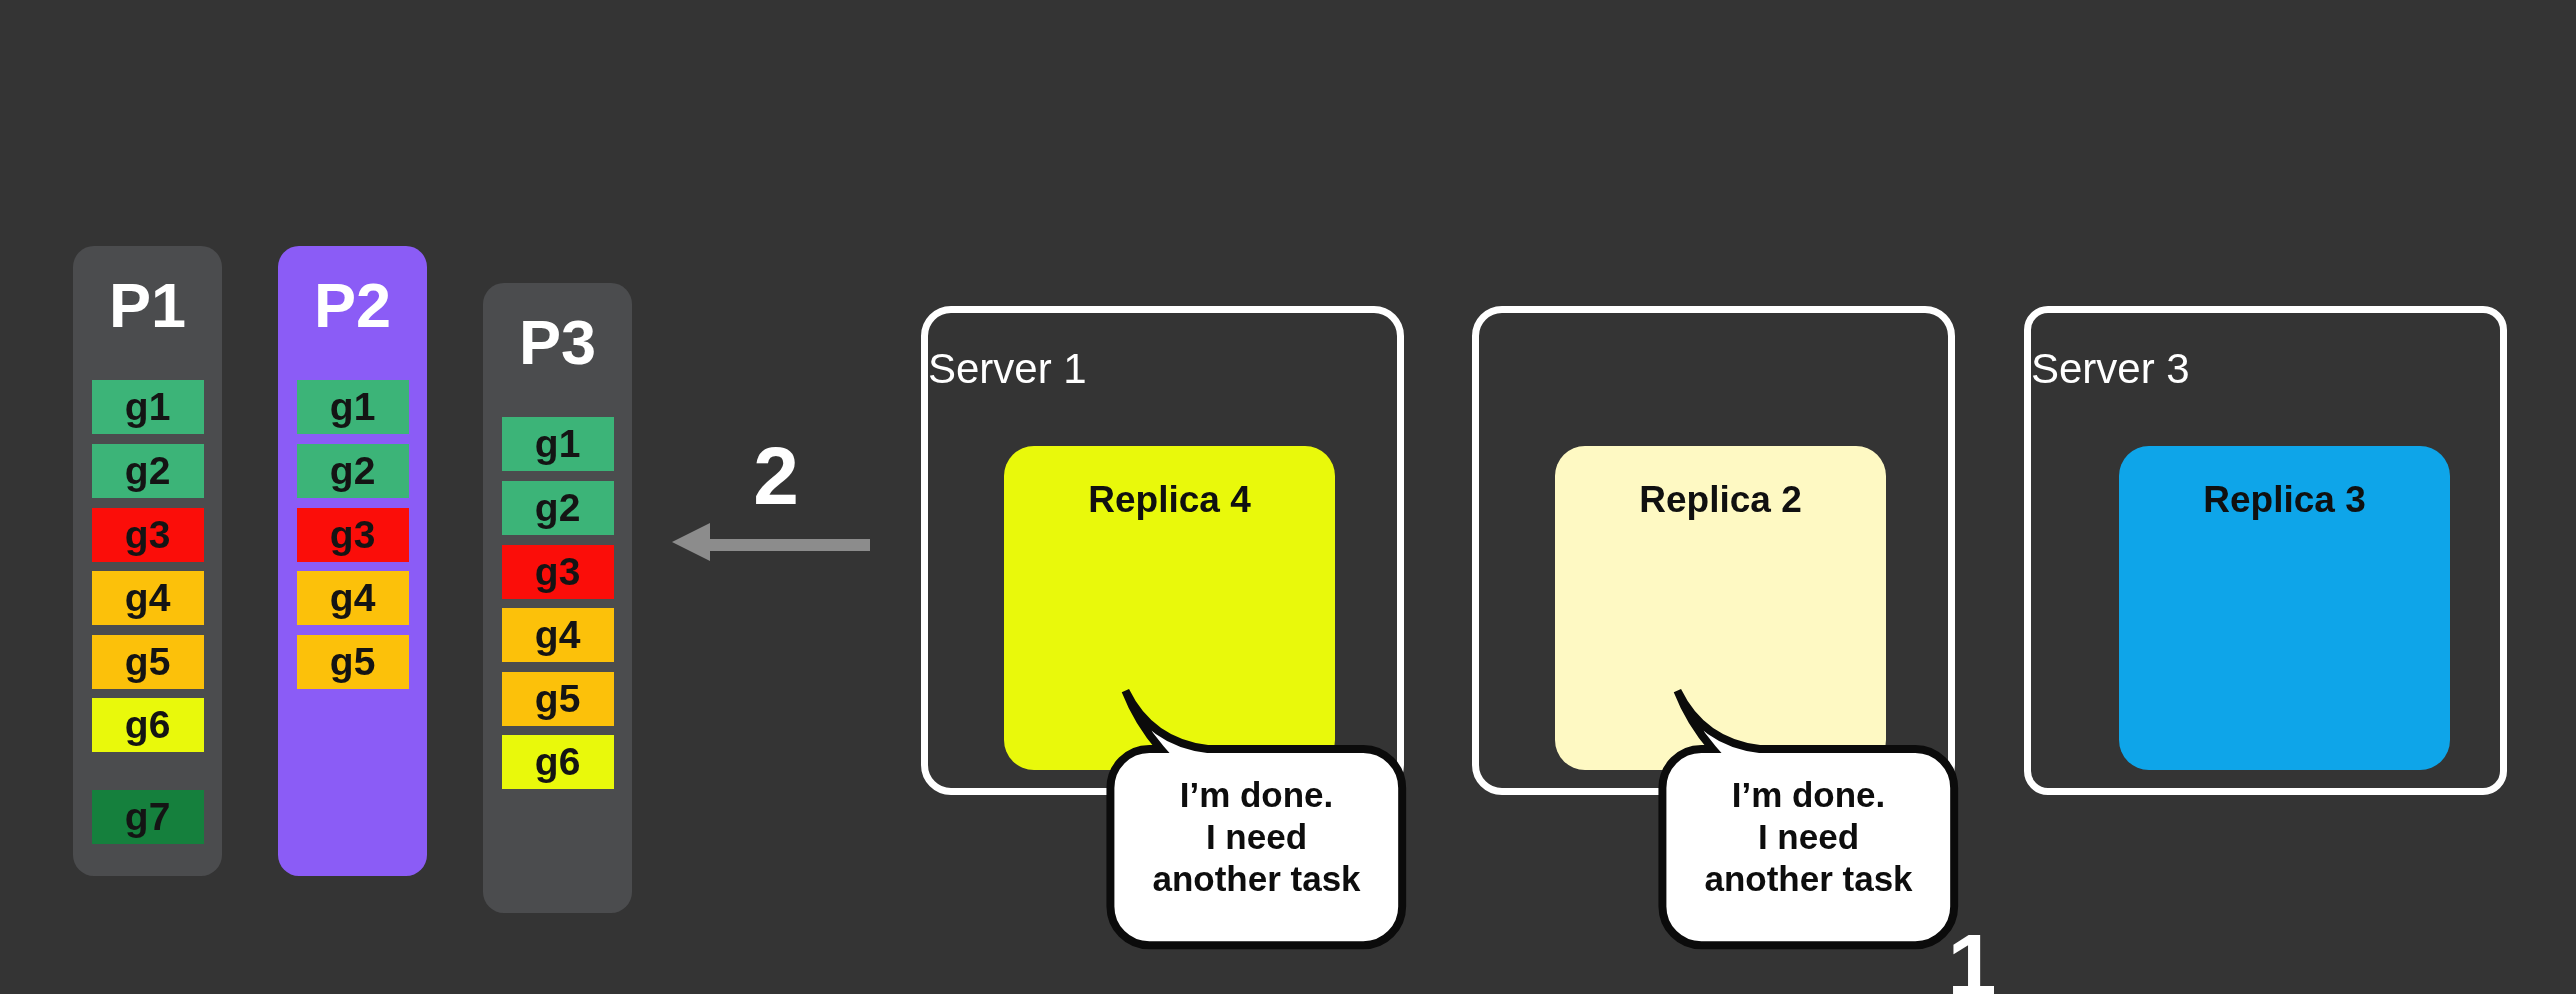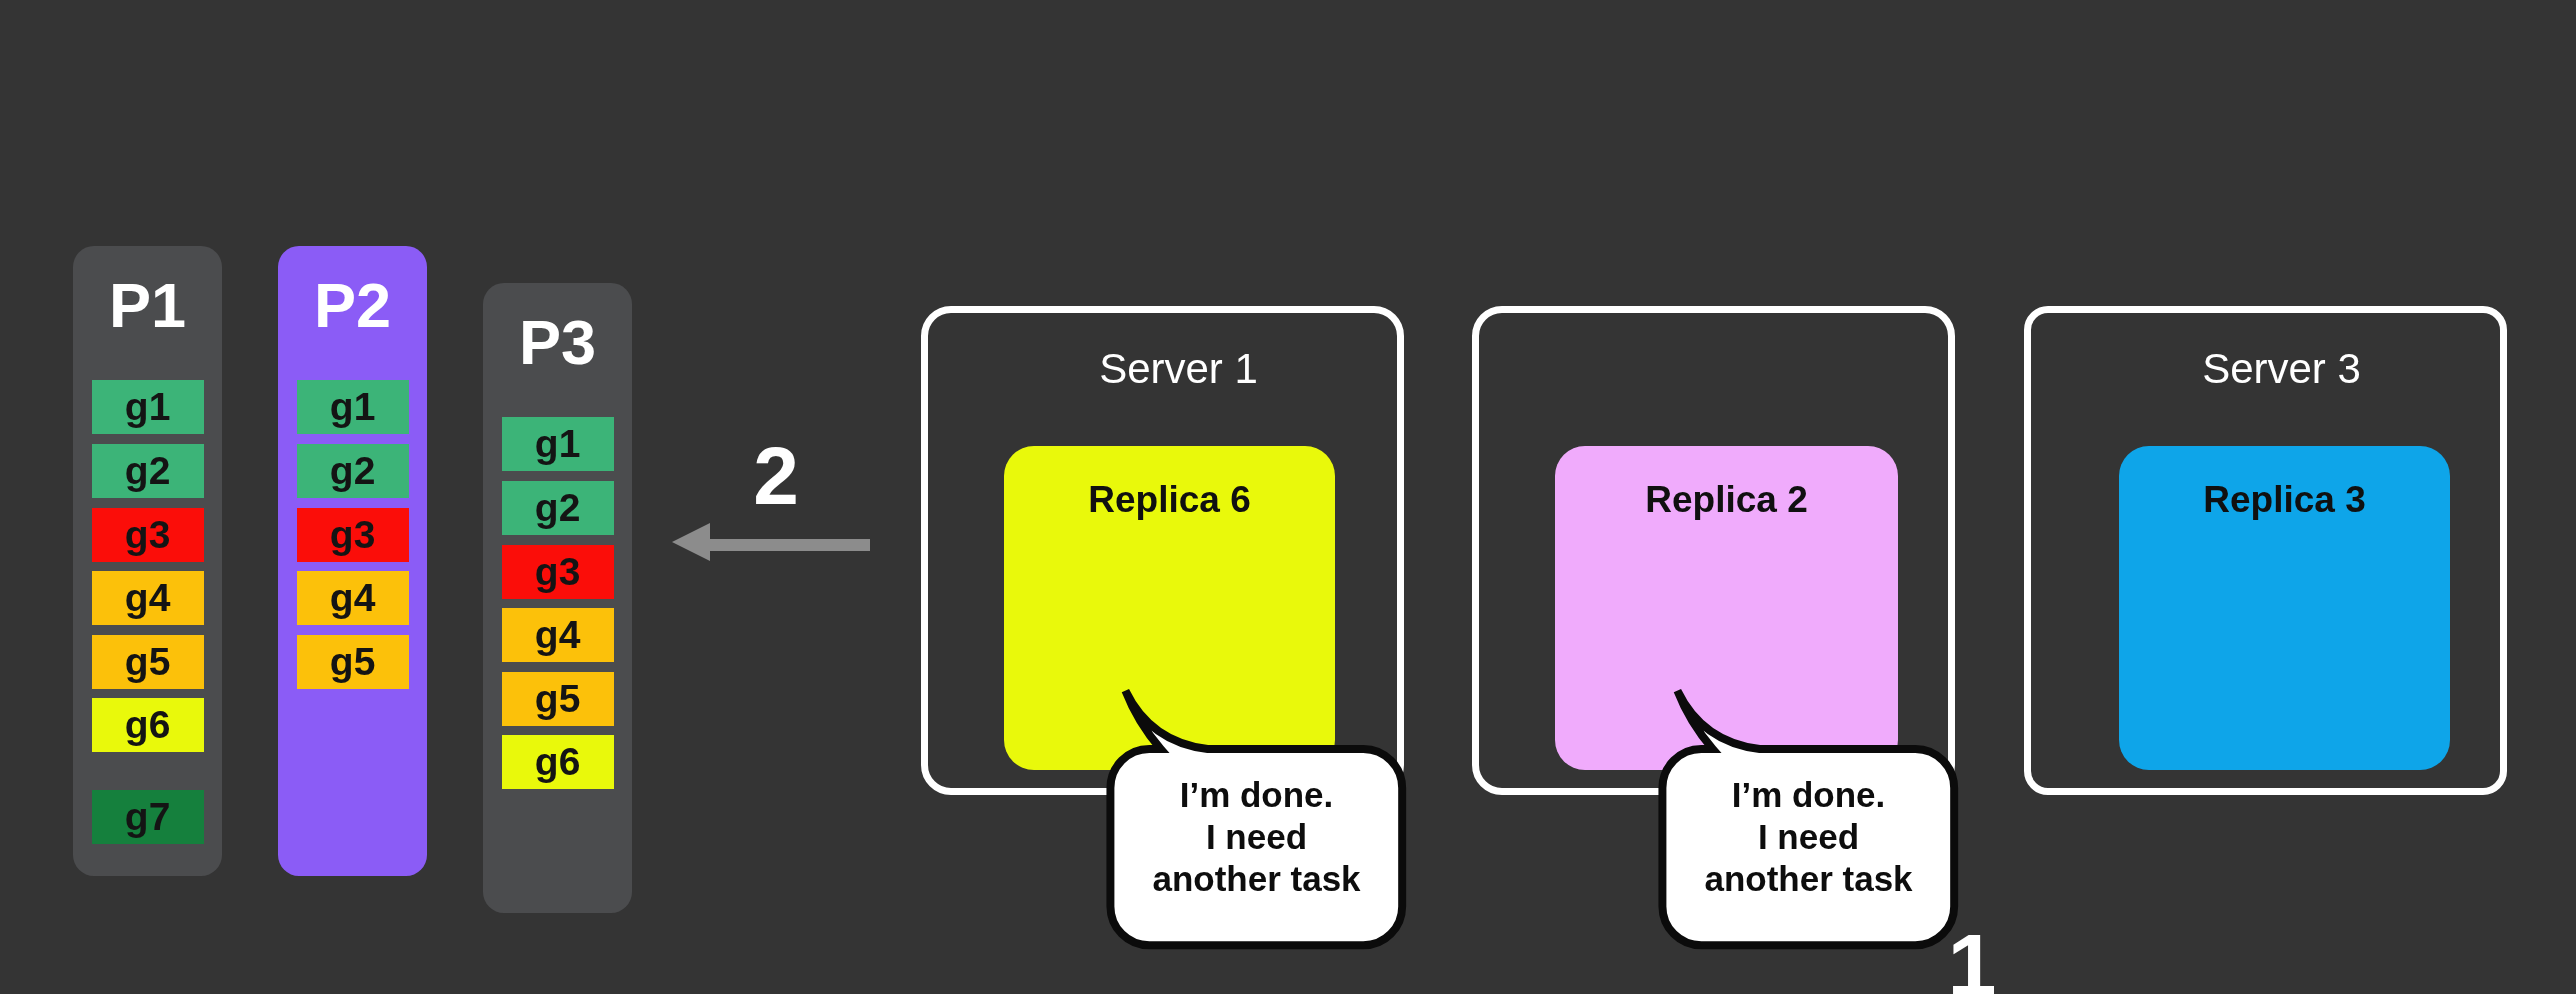--- a/index.html
+++ b/index.html
@@ -10,22 +10,22 @@
   }
   
   .queue{position:absolute;top:246px;width:149px;height:630px;border-radius:21px;}
   .queue-title{position:absolute;top:28px;left:0;width:100%;text-align:center;
     font-size:63px;font-weight:bold;line-height:63px;color:#ffffff;}
   .task{position:absolute;left:18.6px;width:112px;height:54px;
     text-align:center;font-size:39px;font-weight:bold;line-height:54px;color:#141414;}
   
   .server{position:absolute;top:306px;width:483px;height:489px;box-sizing:border-box;
     border:7px solid #ffffff;border-radius:30px;}
-  .server-title{position:absolute;top:35px;left:0;width:100%;text-align:center;
-    font-size:42px;font-weight:500;line-height:42px;color:#ffffff;padding-left:16px;}
+  .server-title{position:absolute;top:35px;left:0;width:100%;
+    font-size:42px;font-weight:500;line-height:42px;color:#ffffff;}
   .replica{position:absolute;left:76px;top:133px;width:331px;height:324px;border-radius:30px;}
   .replica-label{position:absolute;top:35px;left:0;width:100%;text-align:center;
     font-size:37px;font-weight:bold;line-height:37px;color:#101010;}
   
   .bubble-svg{position:absolute;top:680px;width:305px;height:276px;}
   .bubble-text{position:absolute;top:774px;width:283px;text-align:center;
     font-size:35px;font-weight:bold;line-height:42px;color:#0d0d0d;}
   
   #arrow-line{position:absolute;left:705px;top:539px;width:165px;height:11.5px;}
   #arrow-head{position:absolute;left:672px;top:523px;width:0;height:0;
@@ -66,33 +66,33 @@
         <div class="task" style="top: 262px; background: rgb(251, 13, 9);">g3</div>
         <div class="task" style="top: 325px; background: rgb(252, 193, 10);">g4</div>
         <div class="task" style="top: 389px; background: rgb(252, 193, 10);">g5</div>
         <div class="task" style="top: 452px; background: rgb(233, 249, 11);">g6</div>
       </div>
     </div>
   <div id="servers">
       <div class="server" style="left: 921px;">
         <div class="server-title">Server 1</div>
         <div class="replica" style="background: rgb(233, 249, 11);">
-          <div class="replica-label">Replica 6</div>
+          <div class="replica-label">Replica 4</div>
         </div>
       </div>
       <svg class="bubble-svg" viewBox="0 0 345 312" style="left: 1106px;">
         <path d="M 62 78 Q 36 48 22 12 Q 50 70 115 78 L 291 78 A 44 44 0 0 1 335 122 L 335 256 A 44 44 0 0 1 291 300 L 49 300 A 44 44 0 0 1 5 256 L 5 122 A 44 44 0 0 1 49 78 Z" fill="#ffffff" stroke="#0b0b0b" stroke-width="9" stroke-miterlimit="12"></path>
       </svg>
       <div class="bubble-text" style="left: 1115px;">
         <div>I’m done.</div>
         <div>I need</div>
         <div>another task</div>
       </div>
       <div class="server" style="left: 1472px;">
-        <div class="replica" style="background: #f0abfc; padding-left: 12px;">
+        <div class="replica" style="background: #fef9c3;">
           <div class="replica-label">Replica 2</div>
         </div>
       </div>
       <svg class="bubble-svg" viewBox="0 0 345 312" style="left: 1658px;">
         <path d="M 62 78 Q 36 48 22 12 Q 50 70 115 78 L 291 78 A 44 44 0 0 1 335 122 L 335 256 A 44 44 0 0 1 291 300 L 49 300 A 44 44 0 0 1 5 256 L 5 122 A 44 44 0 0 1 49 78 Z" fill="#ffffff" stroke="#0b0b0b" stroke-width="9" stroke-miterlimit="12"></path>
       </svg>
       <div class="bubble-text" style="left: 1667px;">
         <div>I’m done.</div>
         <div>I need</div>
         <div>another task</div>

